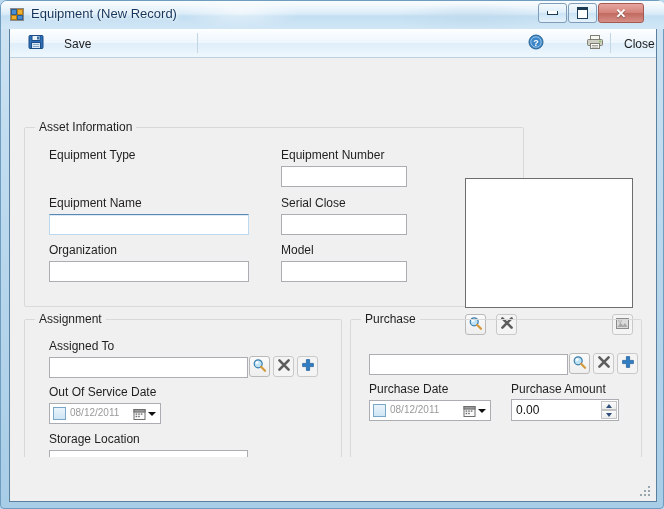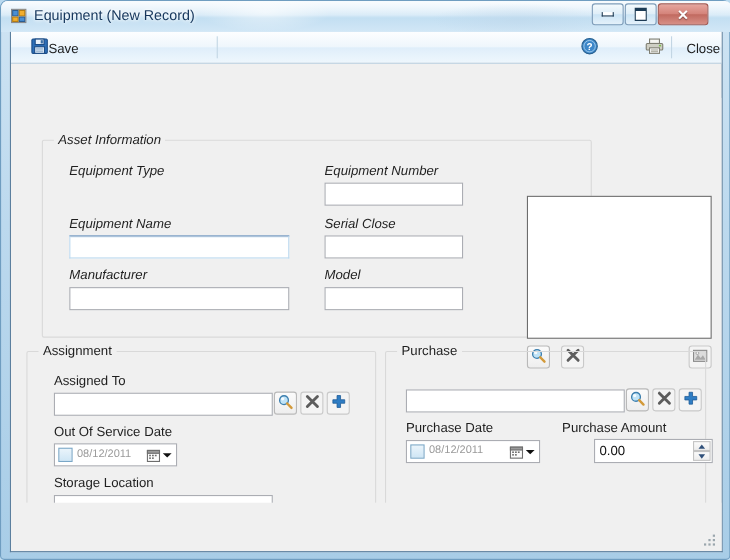--- a/index.html
+++ b/index.html
@@ -71,21 +71,21 @@
 
   
   #toolbar{
     position:absolute;left:0;top:0;width:646px;height:29px;
     box-sizing:border-box;
     background:linear-gradient(180deg,#fdfeff 0%,#eef6fc 50%,#dfeefa 51%,#eef7fd 100%);
     border-bottom:1px solid #bcd2e2;
   }
   .tbitem{
     position:absolute;top:4px;height:21px;
-    display:flex;align-items:center;gap:0;
+    display:flex;align-items:center;gap:20px;
     padding:0 4px;border-radius:3px;cursor:default;
     font-size:12px;color:#1c1c1c;
   }
   #tb-save{left:14px;}
   #tb-saveclose{left:73px;}
   #tb-sep{position:absolute;left:187px;top:4px;width:1px;height:20px;background:#c3d6e4;}
   #tb-sep2{position:absolute;left:600px;top:4px;width:1px;height:20px;background:#c3d6e4;}
   #tb-help{left:518px;padding:0;}
   #tb-print{left:576px;padding:0;}
   #tb-close{left:610px;}
@@ -107,21 +107,21 @@
     position:absolute;left:0;top:60px;width:646px;height:412px;
     background:#f0f0f0;
   }
 
   
   .group{position:absolute;box-sizing:border-box;border:1px solid #d9d9d9;border-radius:2px;background:transparent;}
   .group > .gtitle{
     position:absolute;top:-8px;left:10px;background:#f0f0f0;
     padding:0 4px;font-size:12px;color:#1f1f1f;white-space:nowrap;
   }
-  #grp-asset{left:28px;top:38px;width:500px;height:180px;font-style:italic;}
+  #grp-asset{left:14px;top:38px;width:500px;height:180px;}
   #grp-assign{left:14px;top:230px;width:318px;height:175px;}
   #grp-purchase{left:340px;top:230px;width:292px;height:175px;}
 
   
   .flabel{position:absolute;font-size:12px;color:#1f1f1f;white-space:nowrap;}
   .tbox{
     position:absolute;box-sizing:border-box;height:21px;
     background:#fff;border:1px solid #abadb3;
     font-size:12px;color:#111;
     padding:2px 3px;
@@ -285,21 +285,21 @@
     <div id="body">
 
       <div class="group" id="grp-asset">
         <span class="gtitle">Asset Information</span>
 
         <span class="flabel" style="left:24px;top:20px;">Equipment Type</span>
 
         <span class="flabel" style="left:24px;top:68px;">Equipment Name</span>
         <div class="tbox focused" style="left:24px;top:86px;width:200px;"></div>
 
-        <span class="flabel" style="left:24px;top:115px;">Manufacturer</span>
+        <span class="flabel" style="left:24px;top:115px;">Organization</span>
         <div class="tbox" style="left:24px;top:133px;width:200px;"></div>
 
         <span class="flabel" style="left:256px;top:20px;">Equipment Number</span>
         <div class="tbox" style="left:256px;top:38px;width:126px;"></div>
 
         <span class="flabel" style="left:256px;top:68px;">Serial Close</span>
         <div class="tbox" style="left:256px;top:86px;width:126px;"></div>
 
         <span class="flabel" style="left:256px;top:115px;">Model</span>
         <div class="tbox" style="left:256px;top:133px;width:126px;"></div>
@@ -424,21 +424,21 @@
               <rect x="5.2" y="5.4" width="1.6" height="1.4" fill="#6d6d6d"></rect>
               <rect x="7.8" y="5.4" width="1.6" height="1.4" fill="#6d6d6d"></rect>
               <rect x="2.6" y="7.8" width="1.6" height="1.4" fill="#6d6d6d"></rect>
               <rect x="5.2" y="7.8" width="1.6" height="1.4" fill="#6d6d6d"></rect>
             </svg>
             <span style="width:0;height:0;border-left:4px solid transparent;border-right:4px solid transparent;border-top:4px solid #101010;"></span>
           </span>
         </div>
 
         <span class="flabel" style="left:160px;top:62px;">Purchase Amount</span>
-        <div class="spinner" style="left:160px;top:79px;width:108px;margin-left:29px;">
+        <div class="spinner" style="left:160px;top:79px;width:108px;">
           <span class="stext">0.00</span>
           <span class="sbtns">
             <span class="sbtn">
                 <span class="up-t"></span>
               </span>
             <span class="sbtn">
                 <span class="dn-t"></span>
               </span>
           </span>
         </div>

